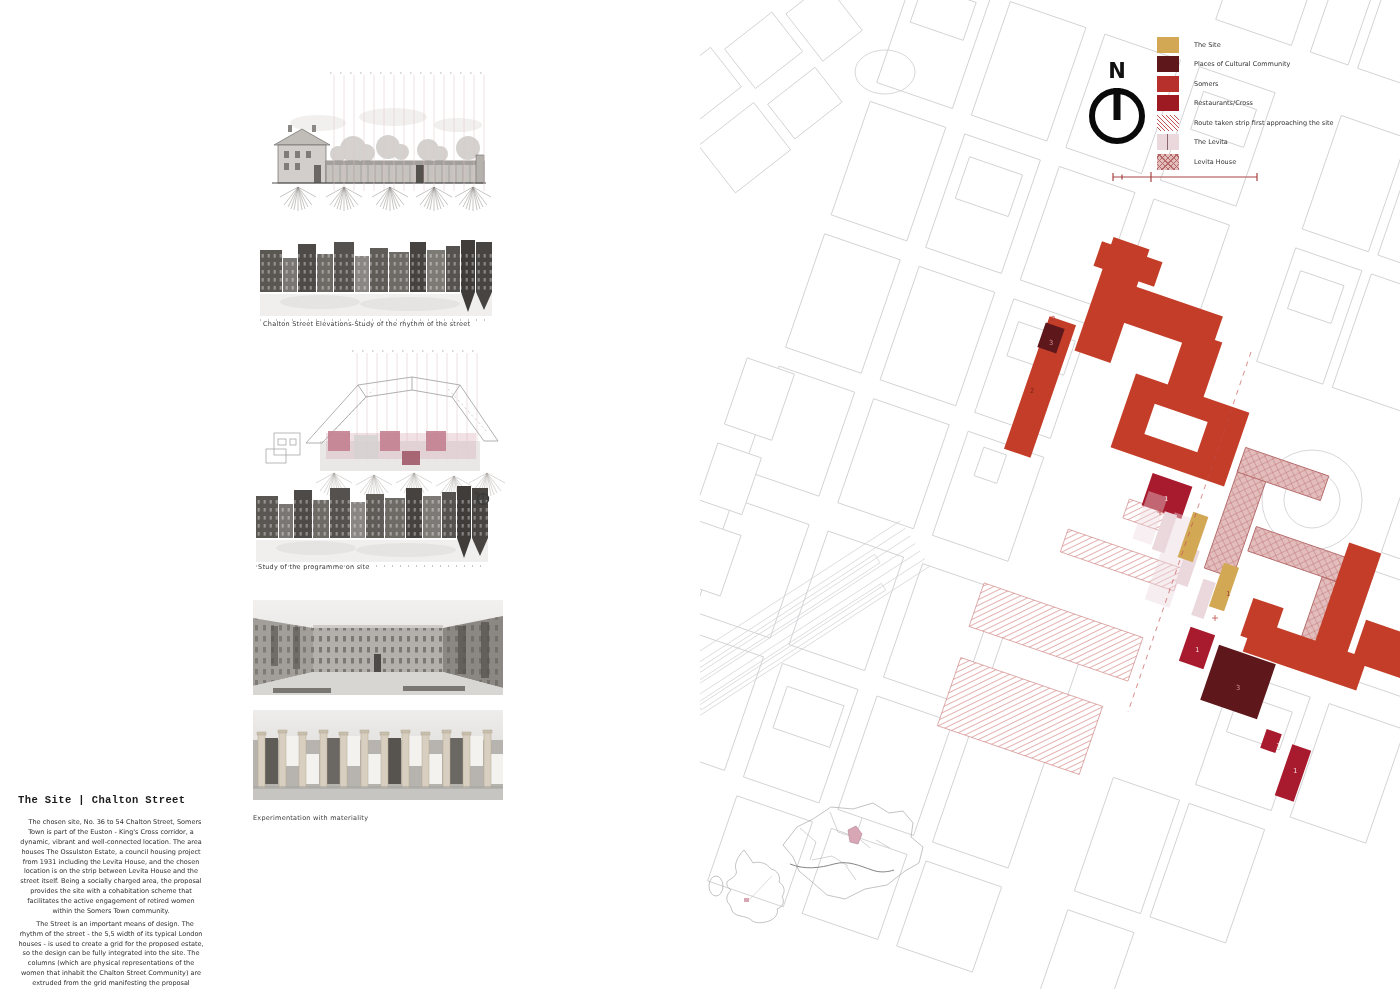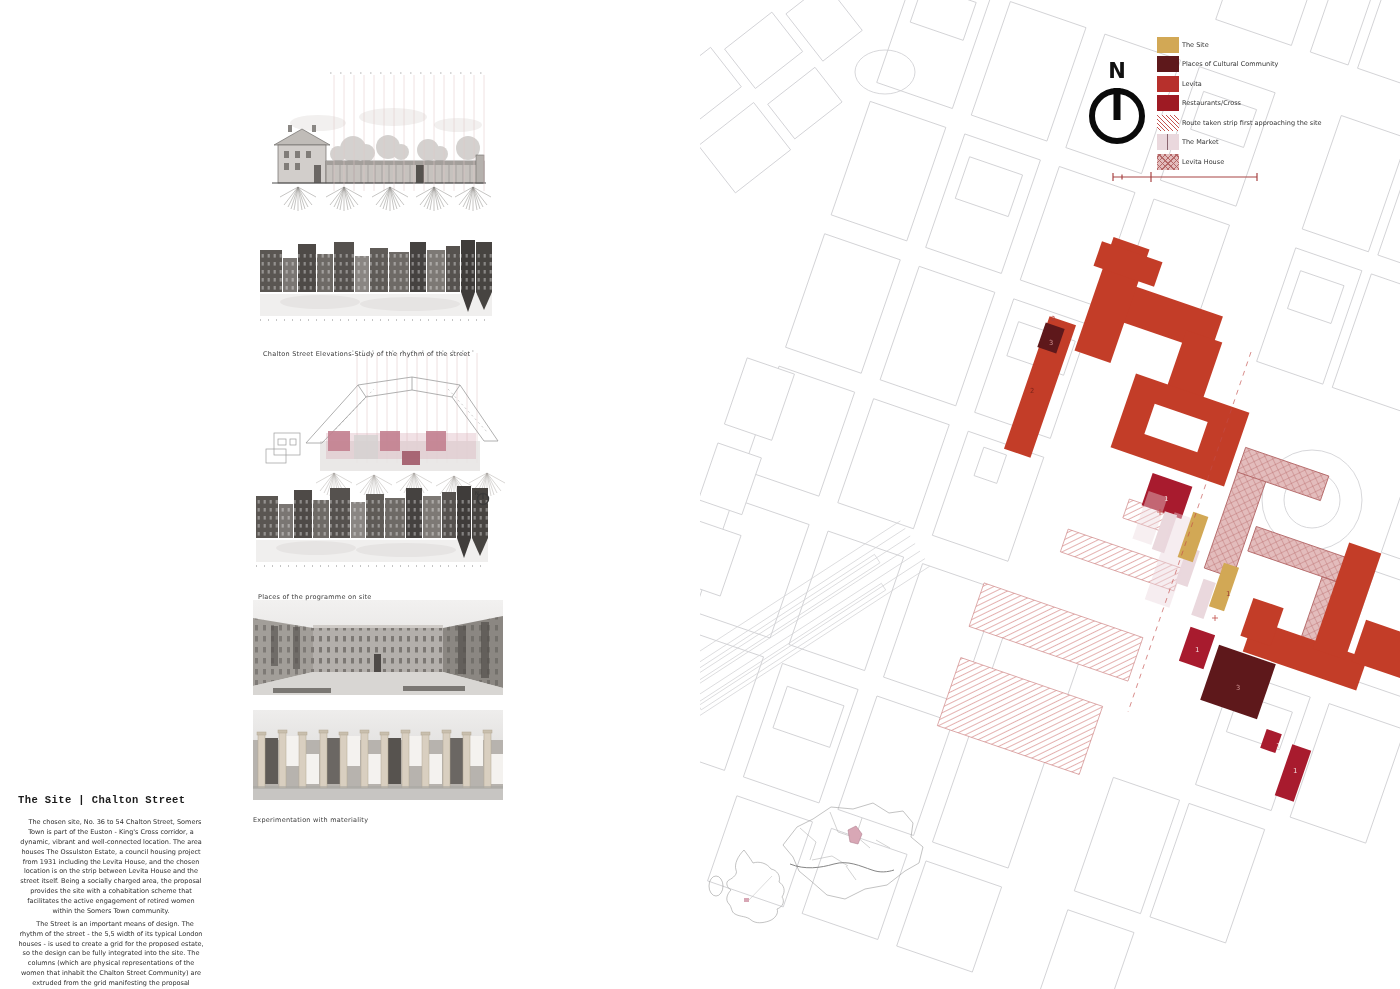--- a/index.html
+++ b/index.html
@@ -1,36 +1,36 @@
 <!DOCTYPE html>
 <html><head>
 <meta charset="utf-8">
 <style>
   html,body{margin:0;padding:0;background:#ffffff;}
   .board{position:relative;width:1400px;height:989px;background:#fff;overflow:hidden;
          font-family:"DejaVu Sans Mono",monospace;color:#222;}
   .gfx{position:absolute;left:0;top:0;}
   .caption{position:absolute;font-size:6.5px;font-family:"DejaVu Sans",sans-serif;
-           color:#3a3a3a;letter-spacing:.25px;margin-top:30px;}
+           color:#3a3a3a;letter-spacing:.25px;}
   .title-block{position:absolute;left:18px;top:794px;width:186px;}
   .title-block h1{font-size:10.5px;font-weight:bold;letter-spacing:.4px;margin:0 0 12px 0;
                   font-family:Liberation Mono, monospace;color:#1a1a1a;white-space:nowrap;}
   .title-block p{font-size:6.5px;line-height:1.52;margin:0 0 3px 0;color:#2e2e2e;
                  font-family:"DejaVu Sans",sans-serif;text-indent:8px;text-align:center;}
   .legend{position:absolute;left:1157px;top:36px;}
   .legend-row{display:flex;align-items:center;margin-bottom:2.5px;height:17px;}
   .sw{width:22px;height:16px;flex:0 0 22px;position:relative;}
   .sw.route{background:repeating-linear-gradient(45deg,#ffffff 0 2.2px,#c4524f 2.2px 3px);}
   .sw.market{background:#ead8dd;}
   .sw.market::after{content:"";position:absolute;left:10px;top:0;width:1px;height:16px;background:#8a6670;}
   .sw.cross{background:
      repeating-linear-gradient(45deg,rgba(176,96,96,.9) 0 .8px,transparent .8px 4px),
      repeating-linear-gradient(-45deg,rgba(176,96,96,.9) 0 .8px,transparent .8px 4px),
      #e3bcbc;}
-  .legend-label{font-size:6.5px;font-family:"DejaVu Sans",sans-serif;color:#333;margin-left:3px;white-space:nowrap;}
+  .legend-label{font-size:6.5px;font-family:"DejaVu Sans",sans-serif;color:#333;margin-left:15px;white-space:nowrap;}
 </style>
 </head>
 <body>
 
 <div class="board">
 
 <svg class="gfx" width="1400" height="989" viewBox="0 0 1400 989">
   <defs>
     <pattern id="hatchRoute" width="5" height="5" patternUnits="userSpaceOnUse" patternTransform="rotate(45)">
       <rect width="5" height="5" fill="#ffffff"></rect>
@@ -492,54 +492,54 @@
       <rect x="231" y="22" width="7" height="56" fill="#d9cfc0"></rect>
           <rect x="230" y="20" width="9" height="3" fill="#c9bfae"></rect>
     </g>
     <rect x="0" y="78" width="250" height="12" fill="#c7c5c2"></rect>
     <rect x="0" y="76" width="250" height="3" fill="#a9a6a2" opacity="0.6"></rect>
   </g>
 </svg>
 
 <div class="caption" style="left:263px;top:320px;">Chalton Street Elevations-Study of the rhythm of the street</div>
 
-<div class="caption" style="left:258px;top:563px;">Places of the programme on site</div>
-
-<div class="caption" style="left:253px;top:786px;">Experimentation with materiality</div>
+<div class="caption" style="left:258px;top:563px;">Study of the programme on site</div>
+
+<div class="caption" style="left:253px;top:814px;">Experimentation with materiality</div>
 
 <div class="title-block">
   <h1>The Site | Chalton Street</h1>
   <p>The chosen site, No. 36 to 54 Chalton Street, Somers Town is part of the Euston - King's Cross corridor, a dynamic, vibrant and well-connected location. The area houses The Ossulston Estate, a council housing project from 1931 including the Levita House, and the chosen location is on the strip between Levita House and the street itself. Being a socially charged area, the proposal provides the site with a cohabitation scheme that facilitates the active engagement of retired women within the Somers Town community.</p>
   <p>The Street is an important means of design. The rhythm of the street - the 5,5 width of its typical London houses - is used to create a grid for the proposed estate, so the design can be fully integrated into the site. The columns (which are physical representations of the women that inhabit the Chalton Street Community) are extruded from the grid manifesting the proposal spatially.</p>
 </div>
 
 <div class="legend">
   <div class="legend-row">
     <span class="sw" style="background: rgb(210, 168, 85);"></span>
     <span class="legend-label">The Site</span>
   </div>
   <div class="legend-row">
     <span class="sw" style="background: rgb(94, 24, 27);"></span>
     <span class="legend-label">Places of Cultural Community</span>
   </div>
   <div class="legend-row">
     <span class="sw" style="background: rgb(183, 48, 44);"></span>
-    <span class="legend-label">Levita</span>
+    <span class="legend-label">Somers</span>
   </div>
   <div class="legend-row">
     <span class="sw" style="background: rgb(158, 26, 35);"></span>
     <span class="legend-label">Restaurants/Cross</span>
   </div>
   <div class="legend-row">
     <span class="sw route"></span>
     <span class="legend-label">Route taken strip first approaching the site</span>
   </div>
   <div class="legend-row">
     <span class="sw market" style="background: rgb(234, 216, 221);"></span>
-    <span class="legend-label">The Market</span>
+    <span class="legend-label">The Levita</span>
   </div>
   <div class="legend-row">
     <span class="sw cross"></span>
     <span class="legend-label">Levita House</span>
   </div>
 </div>
 
 </div>
 
 </body></html>

